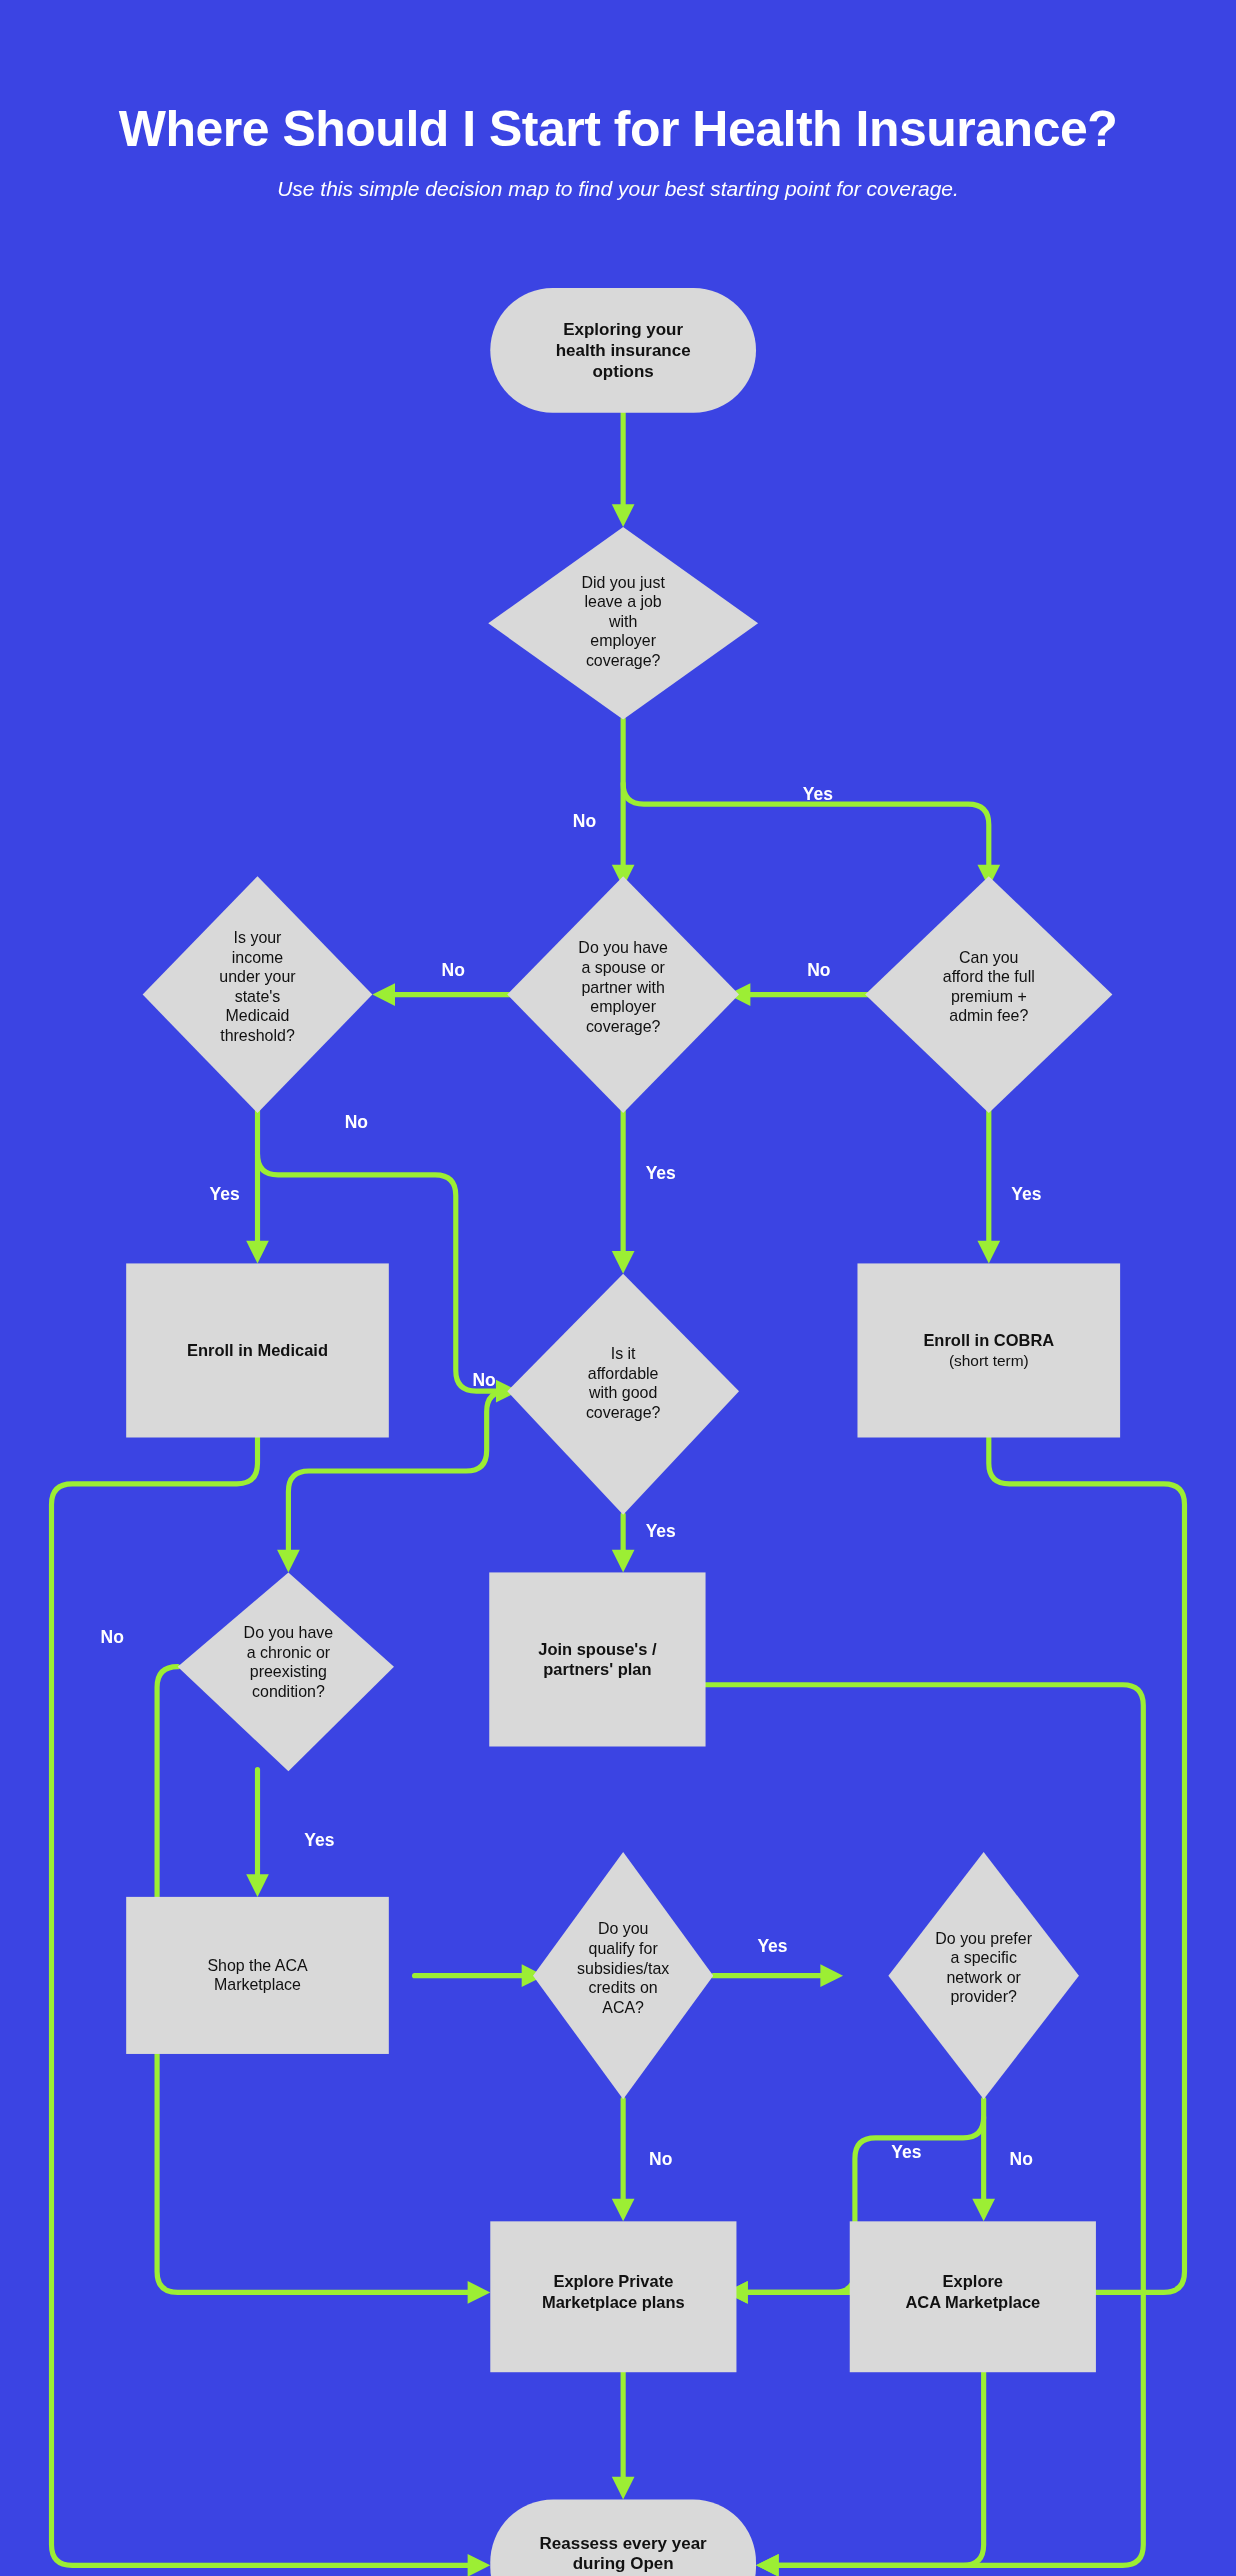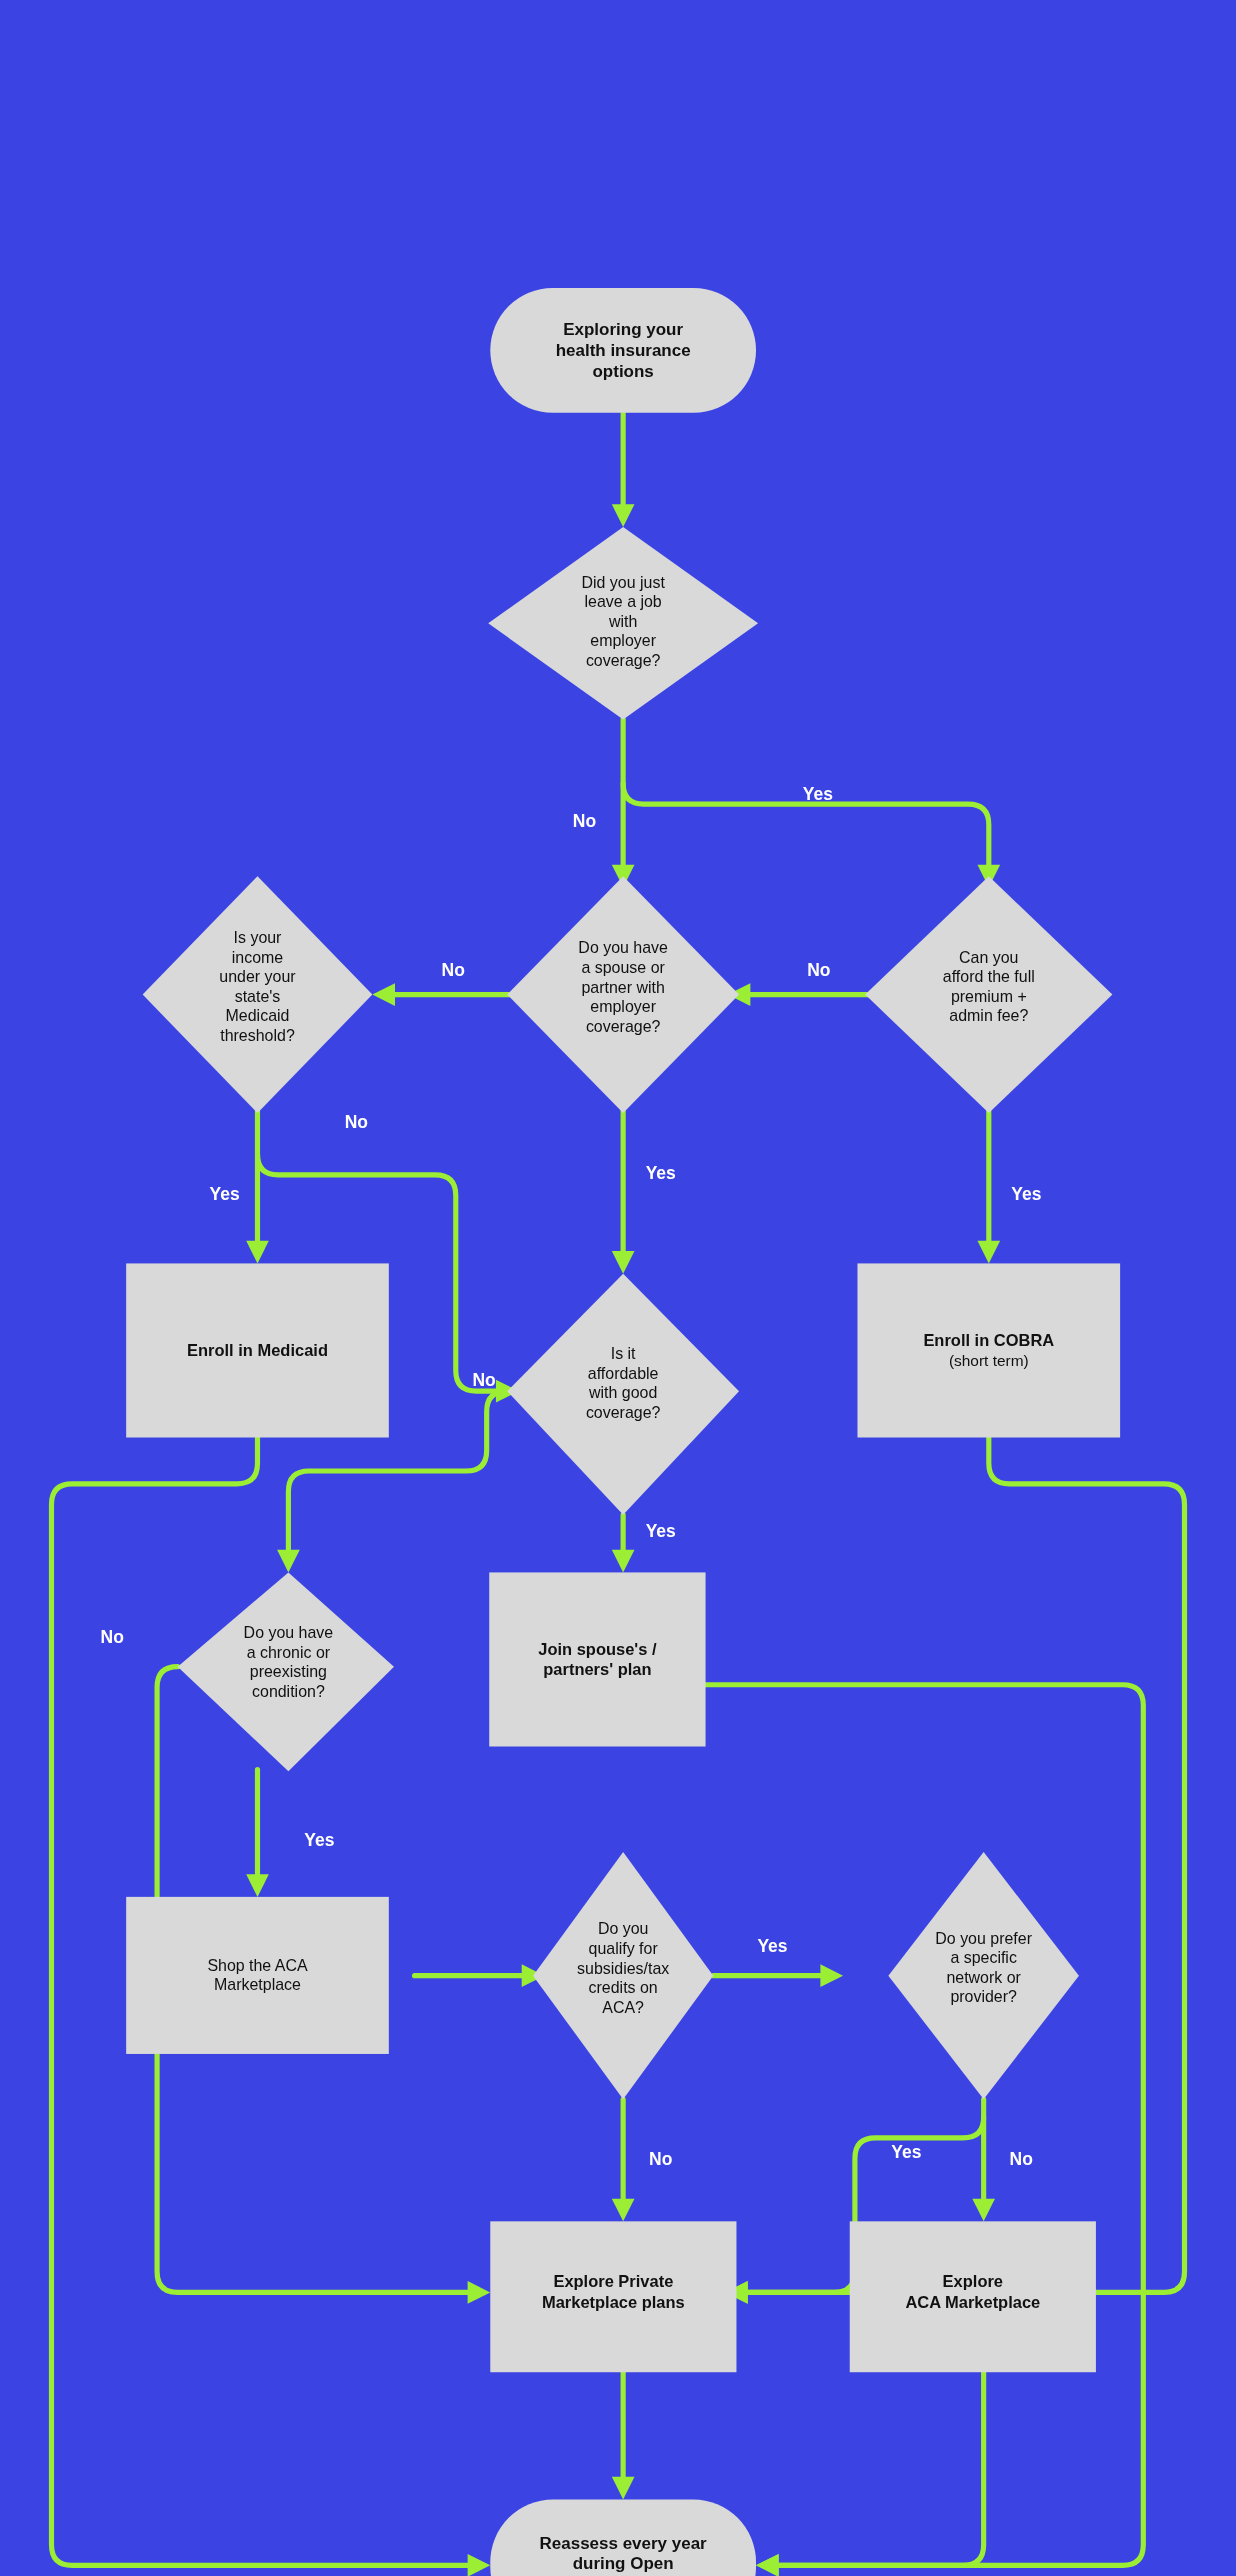--- a/index.html
+++ b/index.html
@@ -71,20 +71,24 @@
     font-size: 34px;
     font-weight: bold;
     text-anchor: middle;
   }
 </style>
 </head>
 <body>
 
 <div id="page">
 
+  <div id="header">
+    <div id="title">Where Should I Start for Health Insurance?</div>
+    <div id="subtitle">Use this simple decision map to find your best starting point for coverage.</div>
+  </div>
 
   <svg id="flow" viewBox="0 0 2400 5180">
 
     <defs>
       
     </defs>
 
     <path class="edge" d="M1210,800 L1210,1000"></path>
     <polygon class="arrowhead" points="1210,1022 1188,978 1232,978"></polygon>
 

